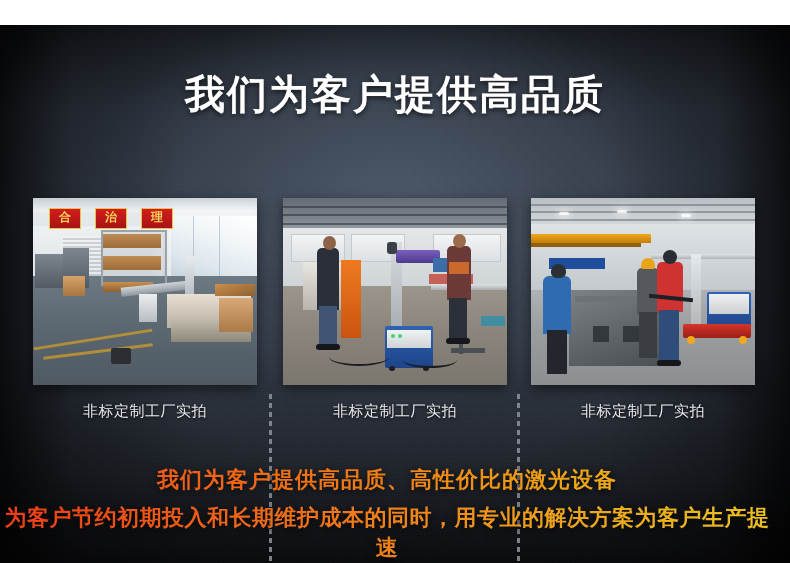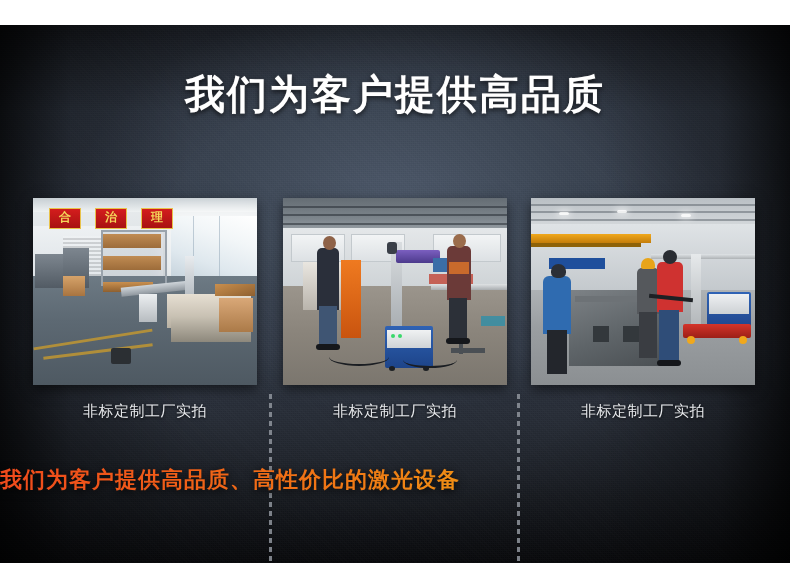--- a/index.html
+++ b/index.html
@@ -45,21 +45,21 @@
     background-image:linear-gradient(180deg,#8f949c 0 5px, rgba(0,0,0,0) 5px 9px);
     background-size:3px 9px;opacity:.85;}
   .sep1{left:269px;} .sep2{left:517px;}
 
   
   .cap{position:absolute;top:400px;height:22px;line-height:22px;font-size:15px;color:#e8eaed;
     text-align:center;text-shadow:0 1px 3px rgba(0,0,0,.8);letter-spacing:.5px;}
   .cap1{left:33px;width:224px;} .cap2{left:283px;width:224px;} .cap3{left:531px;width:224px;}
 
   
-  .slogan{position:absolute;left:0;width:774px;text-align:left;font-weight:bold;
+  .slogan{position:absolute;left:0;width:774px;text-align:center;font-weight:bold;
     background-clip:text;-webkit-background-clip:text;color:transparent;
     filter:drop-shadow(0 2px 4px rgba(0,0,0,.85));}
   .slogan1{top:466px;font-size:22px;line-height:28px;letter-spacing:1px;
     background-image:linear-gradient(92deg,#ef4a1c 0%,#f05d18 22%,#f07d14 48%,#eda117 72%,#eec21d 100%);}
   .slogan2{top:503px;font-size:22px;line-height:30px;letter-spacing:.5px;
     background-image:linear-gradient(92deg,#ee3c18 0%,#ef5716 20%,#f0791a 45%,#eda01c 70%,#ebc020 100%);}
 
   
   .p1-sky{position:absolute;left:0;top:0;width:224px;height:78px;background:linear-gradient(180deg,#e9ecee 0%,#dfe4e7 55%,#cfd6da 100%);}
   .p1-ceil{position:absolute;left:0;top:0;width:224px;height:14px;background:linear-gradient(180deg,#c7ced3,#eef1f2);}
@@ -269,14 +269,15 @@
 
     <div class="sep sep1"></div>
     <div class="sep sep2"></div>
   </div>
 
   <div class="cap cap1">非标定制工厂实拍</div>
   <div class="cap cap2">非标定制工厂实拍</div>
   <div class="cap cap3">非标定制工厂实拍</div>
 
   <div class="slogan slogan1">我们为客户提供高品质、高性价比的激光设备</div>
+  <div class="slogan slogan2">为客户节约初期投入和长期维护成本的同时，用专业的解决方案为客户生产提速</div>
 
 </div>
 
 </body></html>

